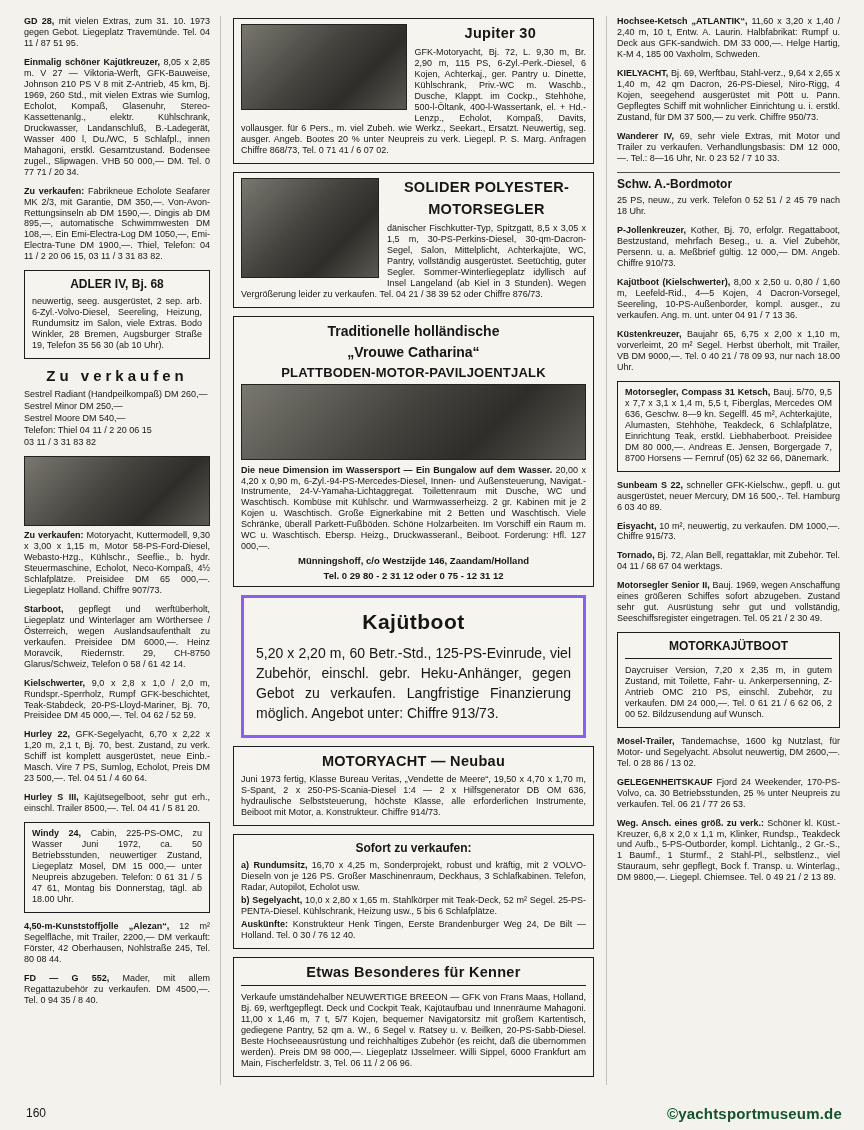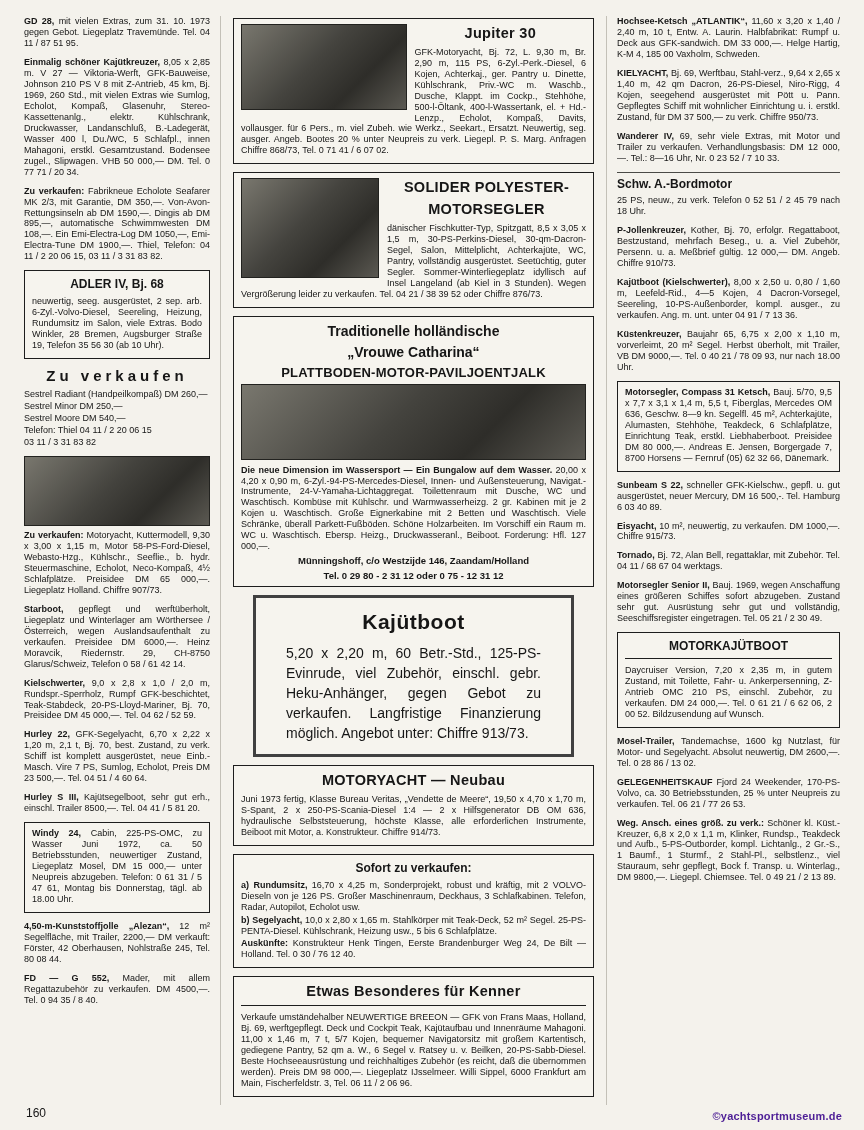--- a/index.html
+++ b/index.html
@@ -12,40 +12,40 @@
   .col{box-sizing:border-box;}
   .col + .col{border-left:1px solid #c3c0b7;}
   .col-left{width:196px;padding-right:10px;}
   .col-mid{width:386px;padding:0 12px;}
   .col-right{width:234px;padding-left:10px;}
 
   .ad{font-size:9px;line-height:1.22;margin:0 0 8px 0;text-align:justify;}
   .ad p{margin:0 0 2px 0;}
   .ad .line{text-align:left;margin:0 0 1px 0;}
   .box{border:1.2px solid #1d1d1d;padding:5px 7px;margin:2px 0;background:#f6f4ee;}
-  .box-thick{border:3px solid #404040;padding:9px 30px;margin:6px 20px;}
+  .box-thick{border:3px solid #8b5cf6;padding:9px 12px;margin:6px 8px;}
   .t{font-weight:bold;text-align:center;margin:1px 0 4px 0;}
   .t-small{font-size:14px;}
   .t-med{font-size:12px;}
   .t-big{font-size:14.5px;letter-spacing:.3px;}
   .t-big2{font-size:13px;letter-spacing:.2px;margin:0;}
   .t-huge{font-size:21px;margin:2px 0 9px 0;letter-spacing:.5px;}
   .t-spaced{letter-spacing:4px;font-size:15px;margin:3px 0 4px 0;}
   .t-section{font-size:12px;text-align:left;border-top:1px solid #4a4a46;padding-top:4px;margin-top:2px;}
   .t-rule{border-bottom:1px solid #1d1d1d;padding-bottom:4px;margin-bottom:6px;}
   .ftr{font-weight:bold;text-align:center;margin-top:3px;font-size:9.5px;}
   .photo{background:linear-gradient(135deg,#7a786f 0%,#44433e 45%,#2e2d29 70%,#5c5a53 100%);
          box-shadow:inset 0 0 0 1px #22221f;}
   .photo-top{width:100%;height:70px;margin:0 0 4px 0;}
   .photo-mid{width:100%;height:76px;margin:3px 0 5px 0;}
   .photo-float{float:left;width:47%;height:86px;margin:0 8px 4px 0;}
   .clear{clear:both;}
   .xl p{font-size:14px;line-height:1.42;}
   .footer-num{position:absolute;left:26px;bottom:10px;font-size:12px;font-weight:normal;}
-  .copyright{position:absolute;right:22px;bottom:8px;font-size:11px;font-weight:bold;color:#4c1d95;letter-spacing:.2px;}
+  .copyright{position:absolute;right:22px;bottom:8px;font-size:15px;font-weight:bold;color:#14532d;letter-spacing:.2px;}
 </style>
 </head>
 <body>
 
 <div class="page">
   <div class="cols">
     <div class="col col-left">
         <div class="ad">
           <p><b>GD 28, </b>mit vielen Extras, zum 31. 10. 1973 gegen Gebot. Liegeplatz Travemünde. Tel. 04 11 / 87 51 95.</p>
         </div>

